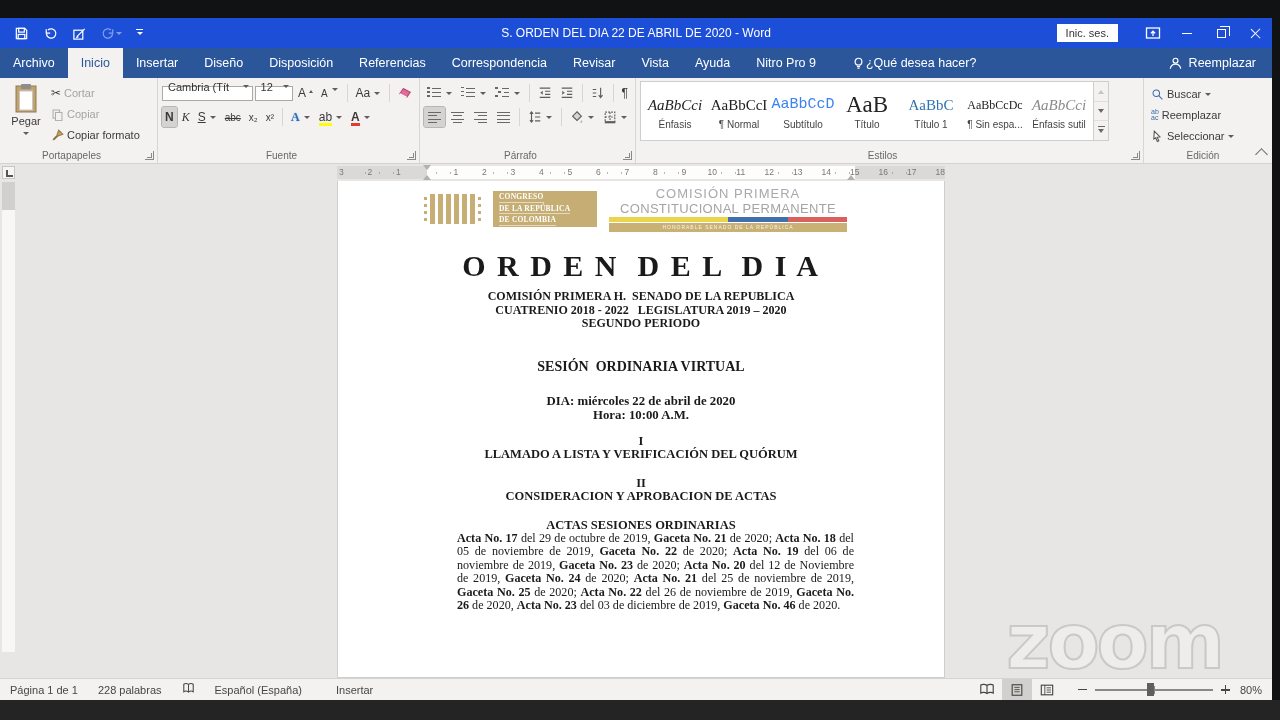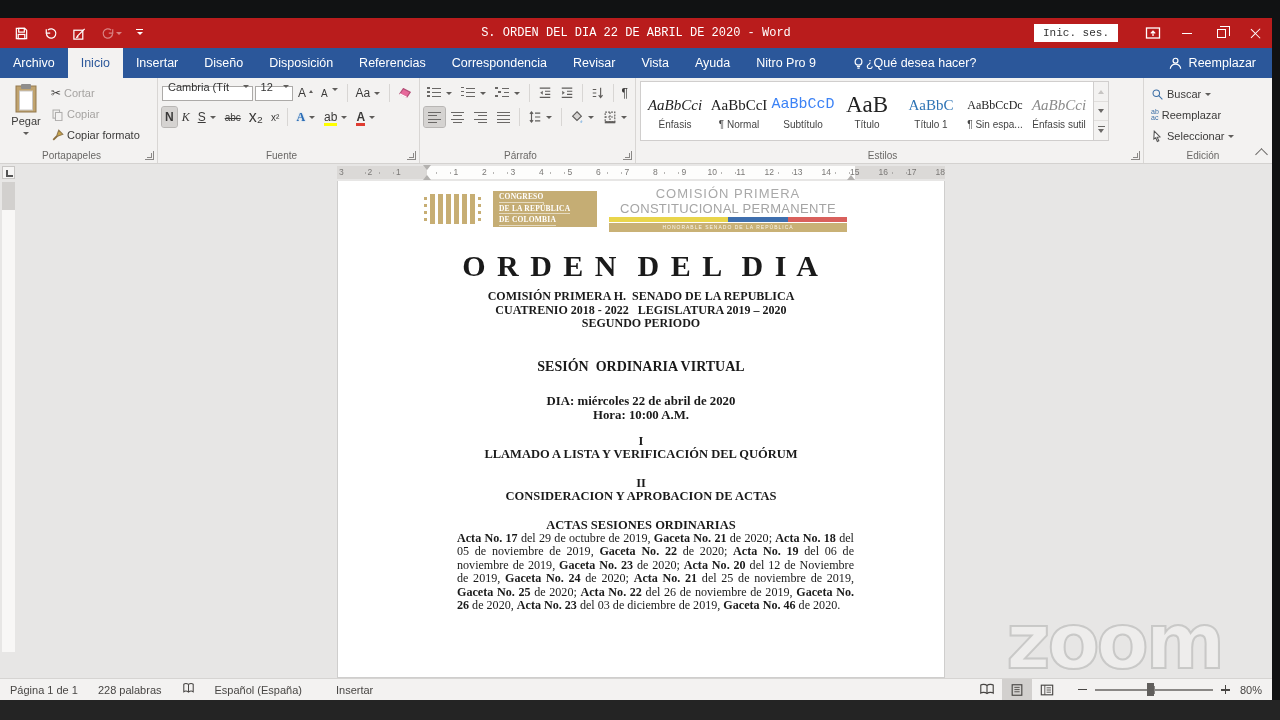--- a/index.html
+++ b/index.html
@@ -2,21 +2,21 @@
 <html><head>
 <meta charset="utf-8">
 <style>
   * { margin:0; padding:0; box-sizing:border-box; }
   body { font-family:"Liberation Sans", sans-serif; }
   .screen { position:relative; width:1280px; height:720px; background:#111213; overflow:hidden; }
   .bstrip { position:absolute; left:0; top:700px; width:1280px; height:20px; background:#242424; }
   .app { position:absolute; left:0; top:18px; width:1272px; height:682px; background:#f3f2f1; }
 
   
-  .titlebar { position:relative; height:30px; background:#b91c1c; display:flex; align-items:center; color:#fff;font-family:Liberation Mono, monospace; }
+  .titlebar { position:relative; height:30px; background:#1d4ed8; display:flex; align-items:center; color:#fff; }
   .qat { display:flex; align-items:center; gap:14px; padding-left:14px; }
   .qbtn { display:flex; align-items:center; cursor:default; }
   .ic { width:15px; height:15px; stroke:#5f5d5b; fill:none; stroke-width:1.3; }
   .icw { stroke:#fff; }
   .dis { opacity:.45; }
   .tb-title { position:absolute; left:0; right:0; text-align:center; font-size:12px; color:#fff; pointer-events:none; }
   .tb-right { margin-left:auto; display:flex; align-items:center; gap:0; }
   .signin { background:#fff; color:#333; border:none; font-size:11px; padding:3px 9px; margin-right:18px; font-family:inherit; }
   .winbtn { width:34px; height:30px; display:flex; align-items:center; justify-content:center; }
   .mini { width:10px; height:1px; background:#fff; }
@@ -409,21 +409,21 @@
               <span class="glyph i">K</span>
             </span>
           <span class="rbtn">
               <span class="glyph u">S</span>
               <span class="mini-caret"></span>
             </span>
           <span class="rbtn">
               <span class="glyph st">abc</span>
             </span>
           <span class="rbtn">
-              <span class="glyph" style="font-size:16px">x₂</span>
+              <span class="glyph" style="font-size:10px">x₂</span>
             </span>
           <span class="rbtn">
               <span class="glyph" style="font-size:10px">x²</span>
             </span>
           <span class="sepv"></span>
           <span class="rbtn">
               <span class="glyph fx-glow">A</span>
               <span class="mini-caret"></span>
             </span>
           <span class="rbtn">

